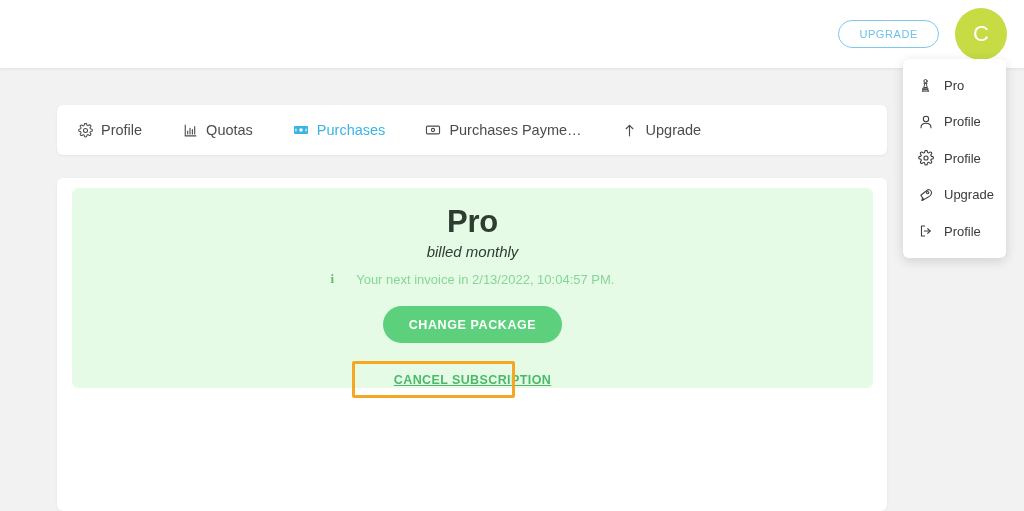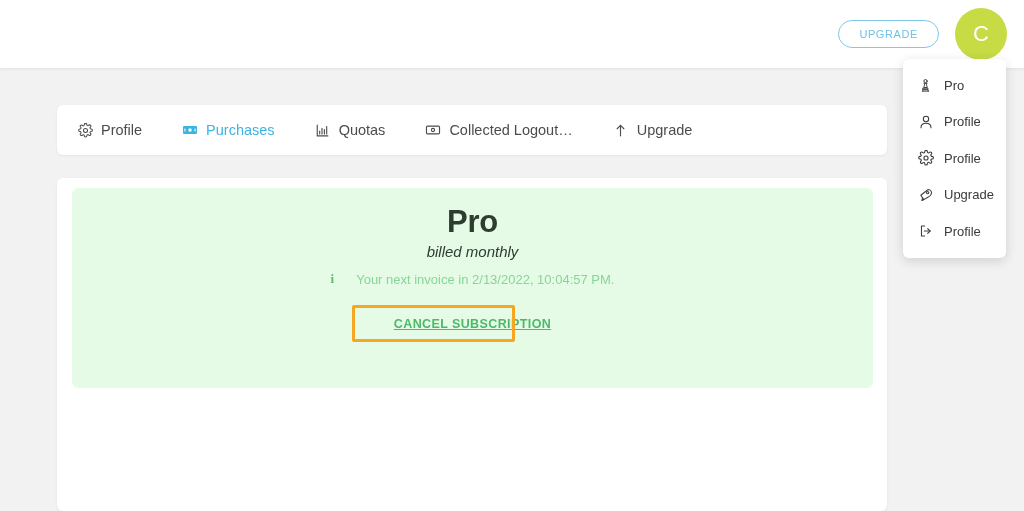--- a/index.html
+++ b/index.html
@@ -221,50 +221,50 @@
       <span class="tab-icon">
         <svg width="15" height="15" viewBox="0 0 24 24" fill="none" stroke="currentColor" stroke-width="1.7" stroke-linecap="round" stroke-linejoin="round">
           <circle cx="12" cy="12" r="3.2"></circle>
           <path d="M19.4 14.5a1.6 1.6 0 0 0 .3 1.8l.1.1a2 2 0 1 1-2.8 2.8l-.1-.1a1.6 1.6 0 0 0-1.8-.3 1.6 1.6 0 0 0-1 1.5v.2a2 2 0 1 1-4 0v-.1a1.6 1.6 0 0 0-1-1.5 1.6 1.6 0 0 0-1.8.3l-.1.1a2 2 0 1 1-2.8-2.8l.1-.1a1.6 1.6 0 0 0 .3-1.8 1.6 1.6 0 0 0-1.5-1h-.2a2 2 0 1 1 0-4h.1a1.6 1.6 0 0 0 1.5-1 1.6 1.6 0 0 0-.3-1.8l-.1-.1a2 2 0 1 1 2.8-2.8l.1.1a1.6 1.6 0 0 0 1.8.3h.1a1.6 1.6 0 0 0 1-1.5v-.2a2 2 0 1 1 4 0v.1a1.6 1.6 0 0 0 1 1.5 1.6 1.6 0 0 0 1.8-.3l.1-.1a2 2 0 1 1 2.8 2.8l-.1.1a1.6 1.6 0 0 0-.3 1.8v.1a1.6 1.6 0 0 0 1.5 1h.2a2 2 0 1 1 0 4h-.1a1.6 1.6 0 0 0-1.5 1z"></path>
         </svg>
       </span>
       <span>Profile</span>
     </div>
 
 
+    <div class="tab">
+      <span class="tab-icon">
+        <svg width="15" height="15" viewBox="0 0 24 24" fill="none" stroke="currentColor" stroke-width="1.8" stroke-linecap="round" stroke-linejoin="round">
+          <path d="M3.6 3.4v17.2h17"></path>
+          <path d="M7.5 17.5v-4.8M11.2 17.5V8.4M15 17.5v-7M18.7 17.5V5.6"></path>
+        </svg>
+      </span>
+      <span>Quotas</span>
+    </div>
+
     <div class="tab active">
       <span class="tab-icon">
         <svg width="16" height="16" viewBox="0 0 24 24" fill="currentColor">
           <rect x="1.5" y="6" width="21" height="12" rx="1.6"></rect>
           <circle cx="12" cy="12" r="2.6" fill="#ffffff"></circle>
           <rect x="3.6" y="9.6" width="1.6" height="4.8" rx=".7" fill="#ffffff"></rect>
           <rect x="18.8" y="9.6" width="1.6" height="4.8" rx=".7" fill="#ffffff"></rect>
         </svg>
       </span>
       <span>Purchases</span>
     </div>
 
     <div class="tab">
       <span class="tab-icon">
-        <svg width="15" height="15" viewBox="0 0 24 24" fill="none" stroke="currentColor" stroke-width="1.8" stroke-linecap="round" stroke-linejoin="round">
-          <path d="M3.6 3.4v17.2h17"></path>
-          <path d="M7.5 17.5v-4.8M11.2 17.5V8.4M15 17.5v-7M18.7 17.5V5.6"></path>
-        </svg>
-      </span>
-      <span>Quotas</span>
-    </div>
-
-    <div class="tab">
-      <span class="tab-icon">
         <svg width="16" height="16" viewBox="0 0 24 24" fill="none" stroke="currentColor" stroke-width="1.7" stroke-linecap="round" stroke-linejoin="round">
           <rect x="2.2" y="6.2" width="19.6" height="11.6" rx="1.6"></rect>
           <circle cx="12" cy="12" r="2.4"></circle>
         </svg>
       </span>
-      <span>Collected Logout…</span>
+      <span>Purchases Payme…</span>
     </div>
 
 
     <div class="tab">
       <span class="tab-icon">
         <svg width="15" height="15" viewBox="0 0 24 24" fill="none" stroke="currentColor" stroke-width="1.8" stroke-linecap="round" stroke-linejoin="round">
           <path d="M12 20.5V3.8"></path>
           <path d="M6.6 9.2L12 3.8l5.4 5.4"></path>
         </svg>
       </span>
@@ -278,20 +278,23 @@
     <div class="plan-panel">
 
       <div class="plan-title">Pro</div>
       <div class="plan-billing">billed monthly</div>
 
       <div class="invoice-row">
         <span class="info-icon">i</span>
         <span class="invoice-text">Your next invoice in 2/13/2022, 10:04:57 PM.</span>
       </div>
 
+      <button class="change-btn">
+        <span>CHANGE PACKAGE</span>
+      </button>
 
       <div class="cancel-wrap">
         <div class="highlight-box"></div>
         <button class="cancel-link">
           <span>CANCEL SUBSCRIPTION</span>
         </button>
       </div>
 
     </div>
 

